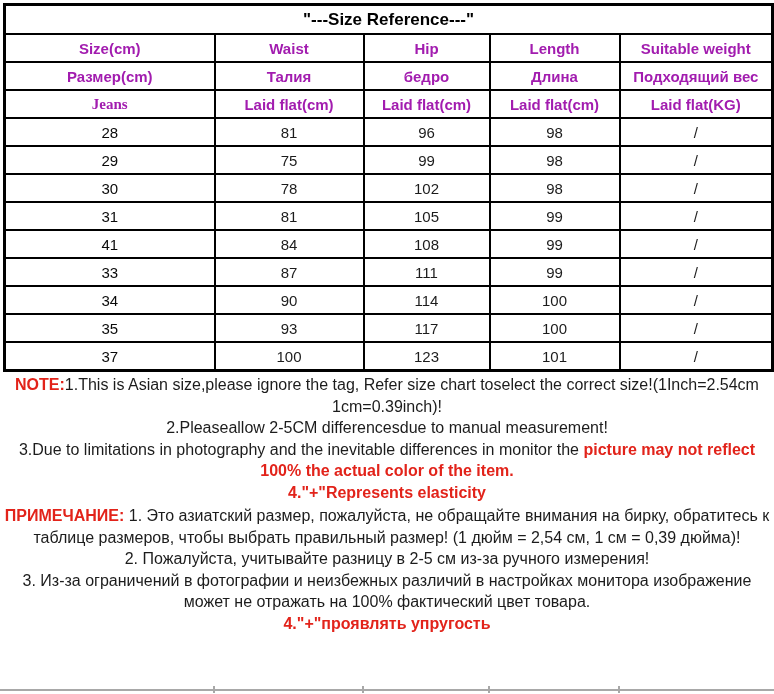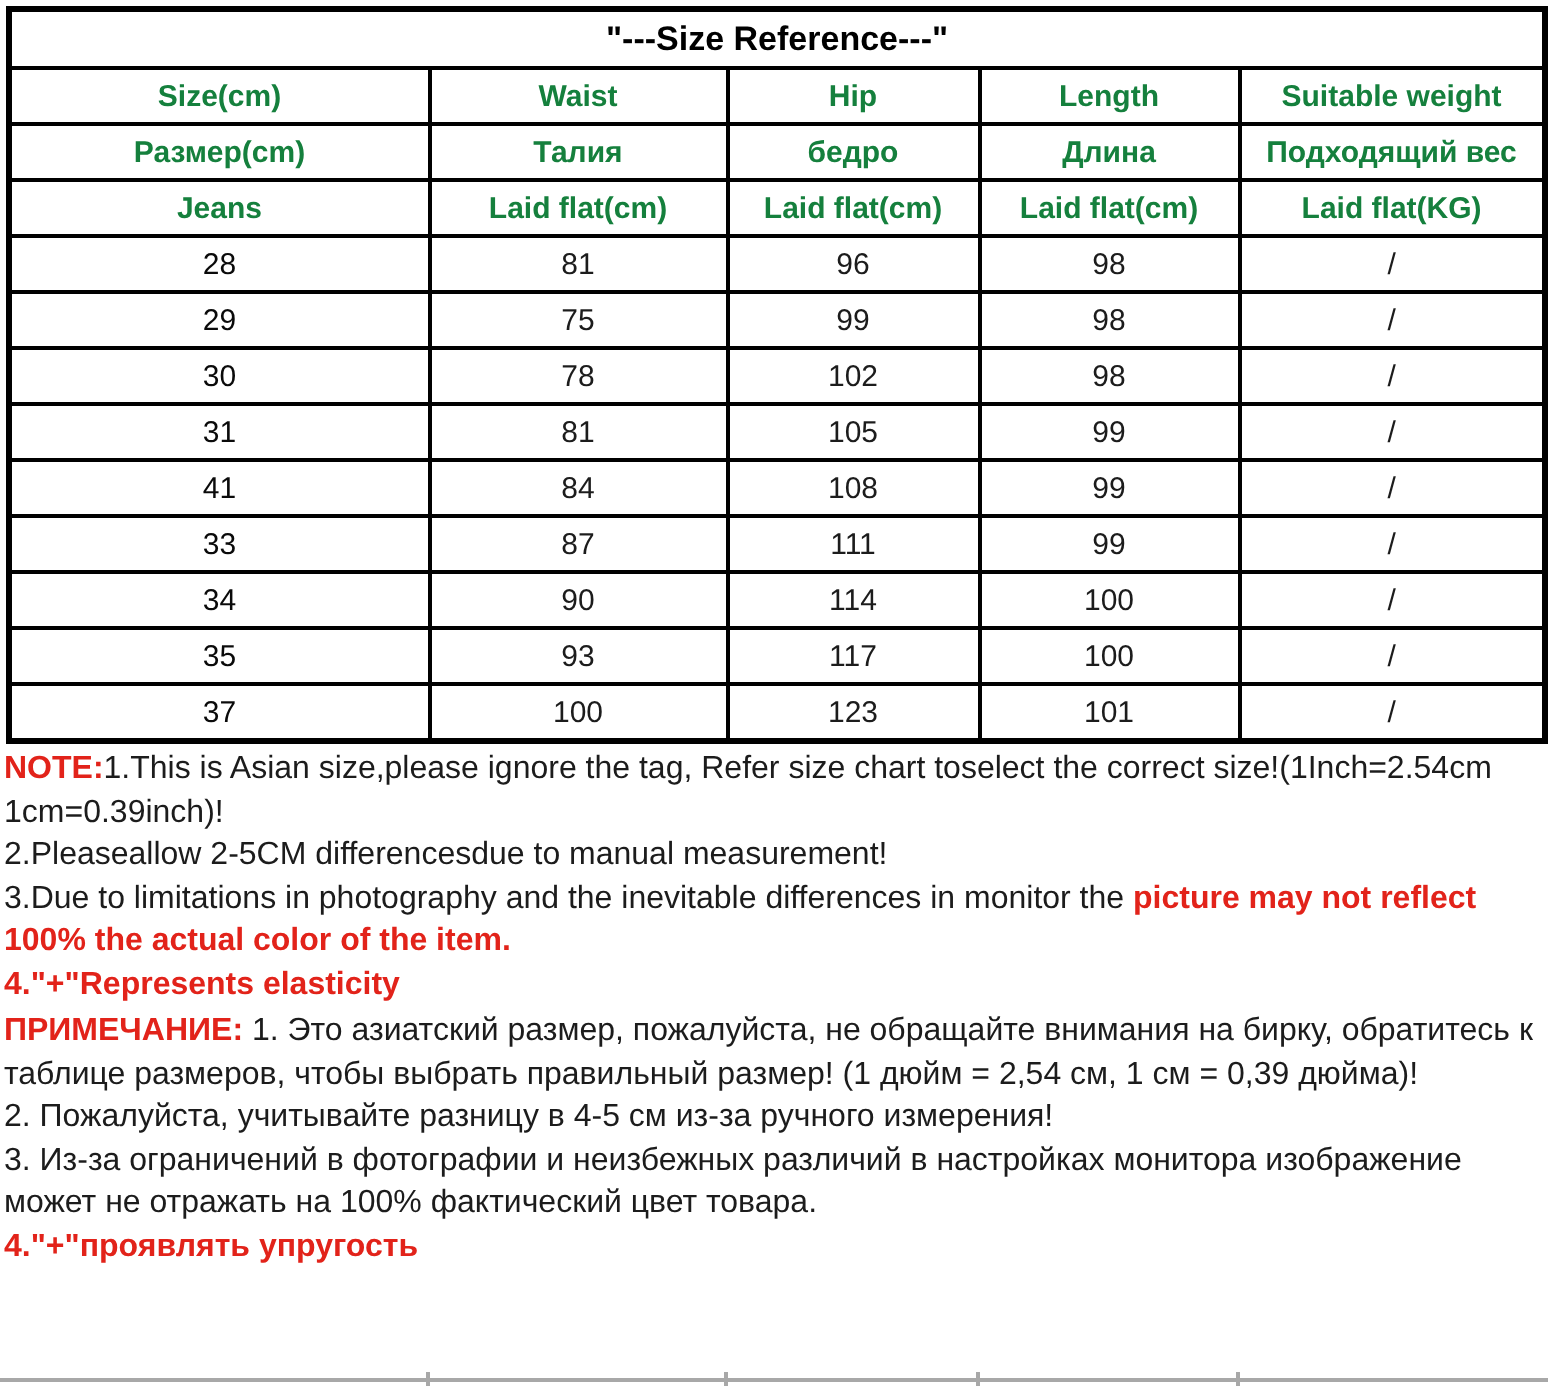--- a/index.html
+++ b/index.html
@@ -28,30 +28,31 @@
     height: 26px;
     overflow: hidden;
     white-space: nowrap;
   }
   tr.title-row th {
     height: 27px;
     font-size: 17px;
     font-weight: bold;
     color: #000000;
   }
-  tr.header-row th { font-weight: bold; color: #15803d; }
+  tr.header-row th { font-weight: bold; color: #a21caf; }
   td.size-col { font-weight: normal; color: #0a0a0a; }
   .red { color: #e2231a; }
-  .jeans-cell { font-size: 17px; font-weight: bold; }
+  .jeans-cell { font-size: 17px; font-weight: bold; font-family: Liberation Serif, serif; }
   .notes {
     margin: 0;
     padding: 2px 2px 0 2px;
     font-size: 16px;
     line-height: 21.5px;
     color: #1c1c1c;
+    text-align: center;
   }
   .notes p { margin: 0; }
   .bold { font-weight: bold; }
   .next-table-edge {
     position: absolute;
     left: 0;
     right: 0;
     bottom: 0;
     height: 3px;
     border-top: 2px solid #a8a8a8;
@@ -172,21 +173,21 @@
 
   <div class="notes">
     <p><span class="red bold">NOTE:</span><span>1.This is Asian size,please ignore the tag, Refer size chart toselect the correct size!(1Inch=2.54cm 1cm=0.39inch)!</span></p>
     <p>2.Pleaseallow 2-5CM differencesdue to manual measurement!</p>
     <p><span>3.Due to limitations in photography and the inevitable differences in monitor the </span><span class="red bold">picture may not reflect 100% the actual color of the item.</span></p>
     <p class="red bold">4."+"Represents elasticity</p>
   </div>
 
   <div class="notes">
     <p><span class="red bold">ПРИМЕЧАНИЕ:</span><span> 1. Это азиатский размер, пожалуйста, не обращайте внимания на бирку, обратитесь к таблице размеров, чтобы выбрать правильный размер! (1 дюйм = 2,54 см, 1 см = 0,39 дюйма)!</span></p>
-    <p>2. Пожалуйста, учитывайте разницу в 4-5 см из-за ручного измерения!</p>
+    <p>2. Пожалуйста, учитывайте разницу в 2-5 см из-за ручного измерения!</p>
     <p>3. Из-за ограничений в фотографии и неизбежных различий в настройках монитора изображение может не отражать на 100% фактический цвет товара.</p>
     <p class="red bold">4."+"проявлять упругость</p>
   </div>
 
   <div class="next-table-edge">
     <div class="stub" style="left:213px"></div>
     <div class="stub" style="left:362px"></div>
     <div class="stub" style="left:488px"></div>
     <div class="stub" style="left:618px"></div>
   </div>

